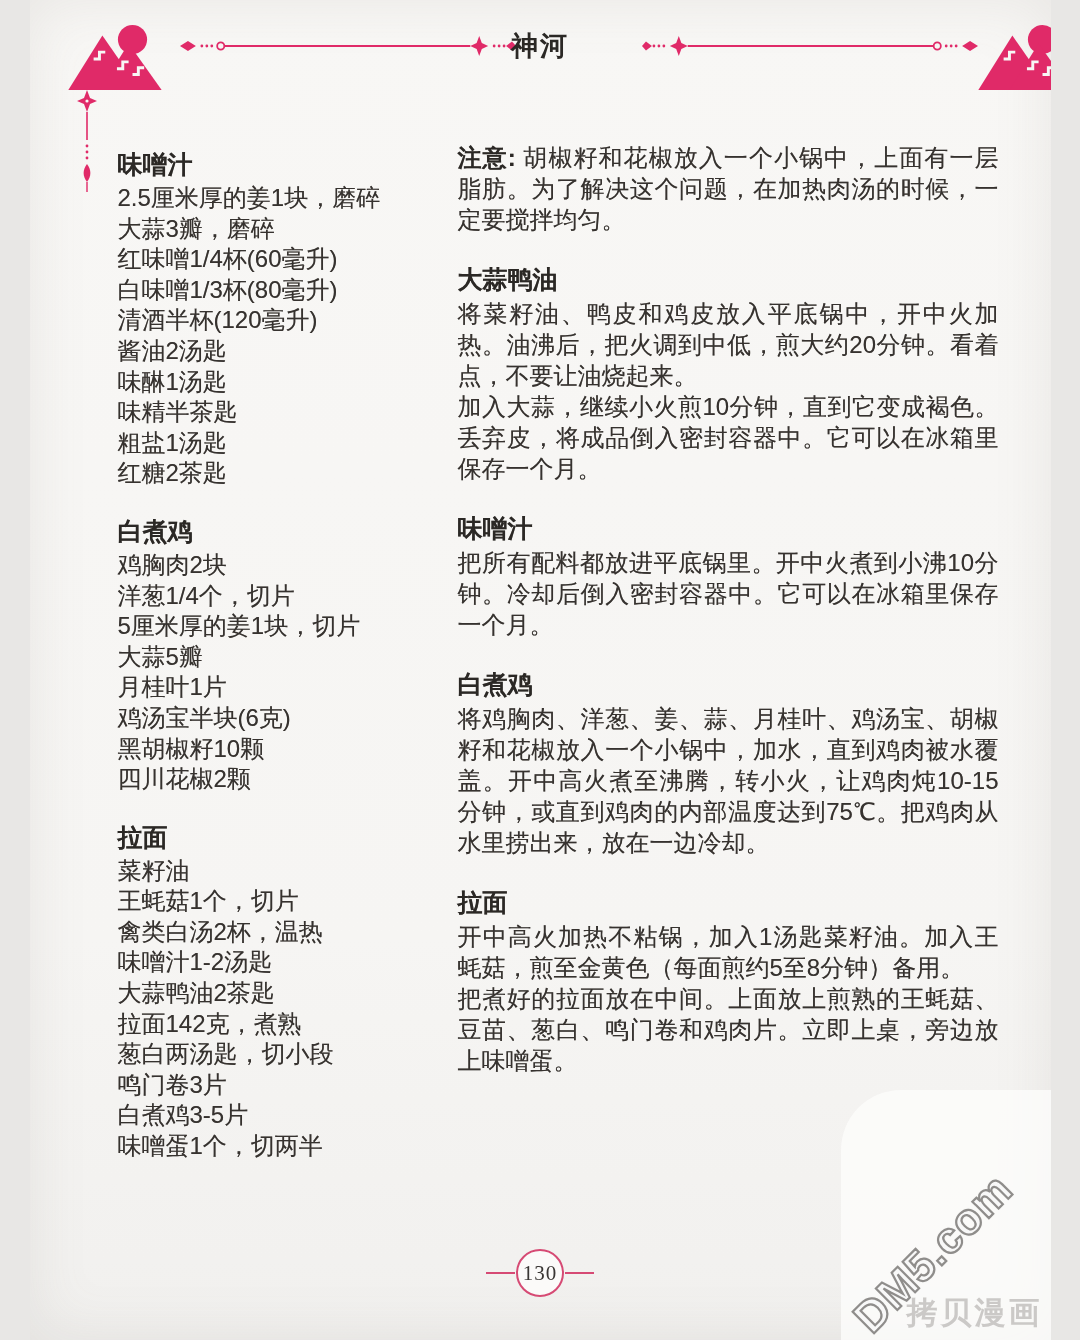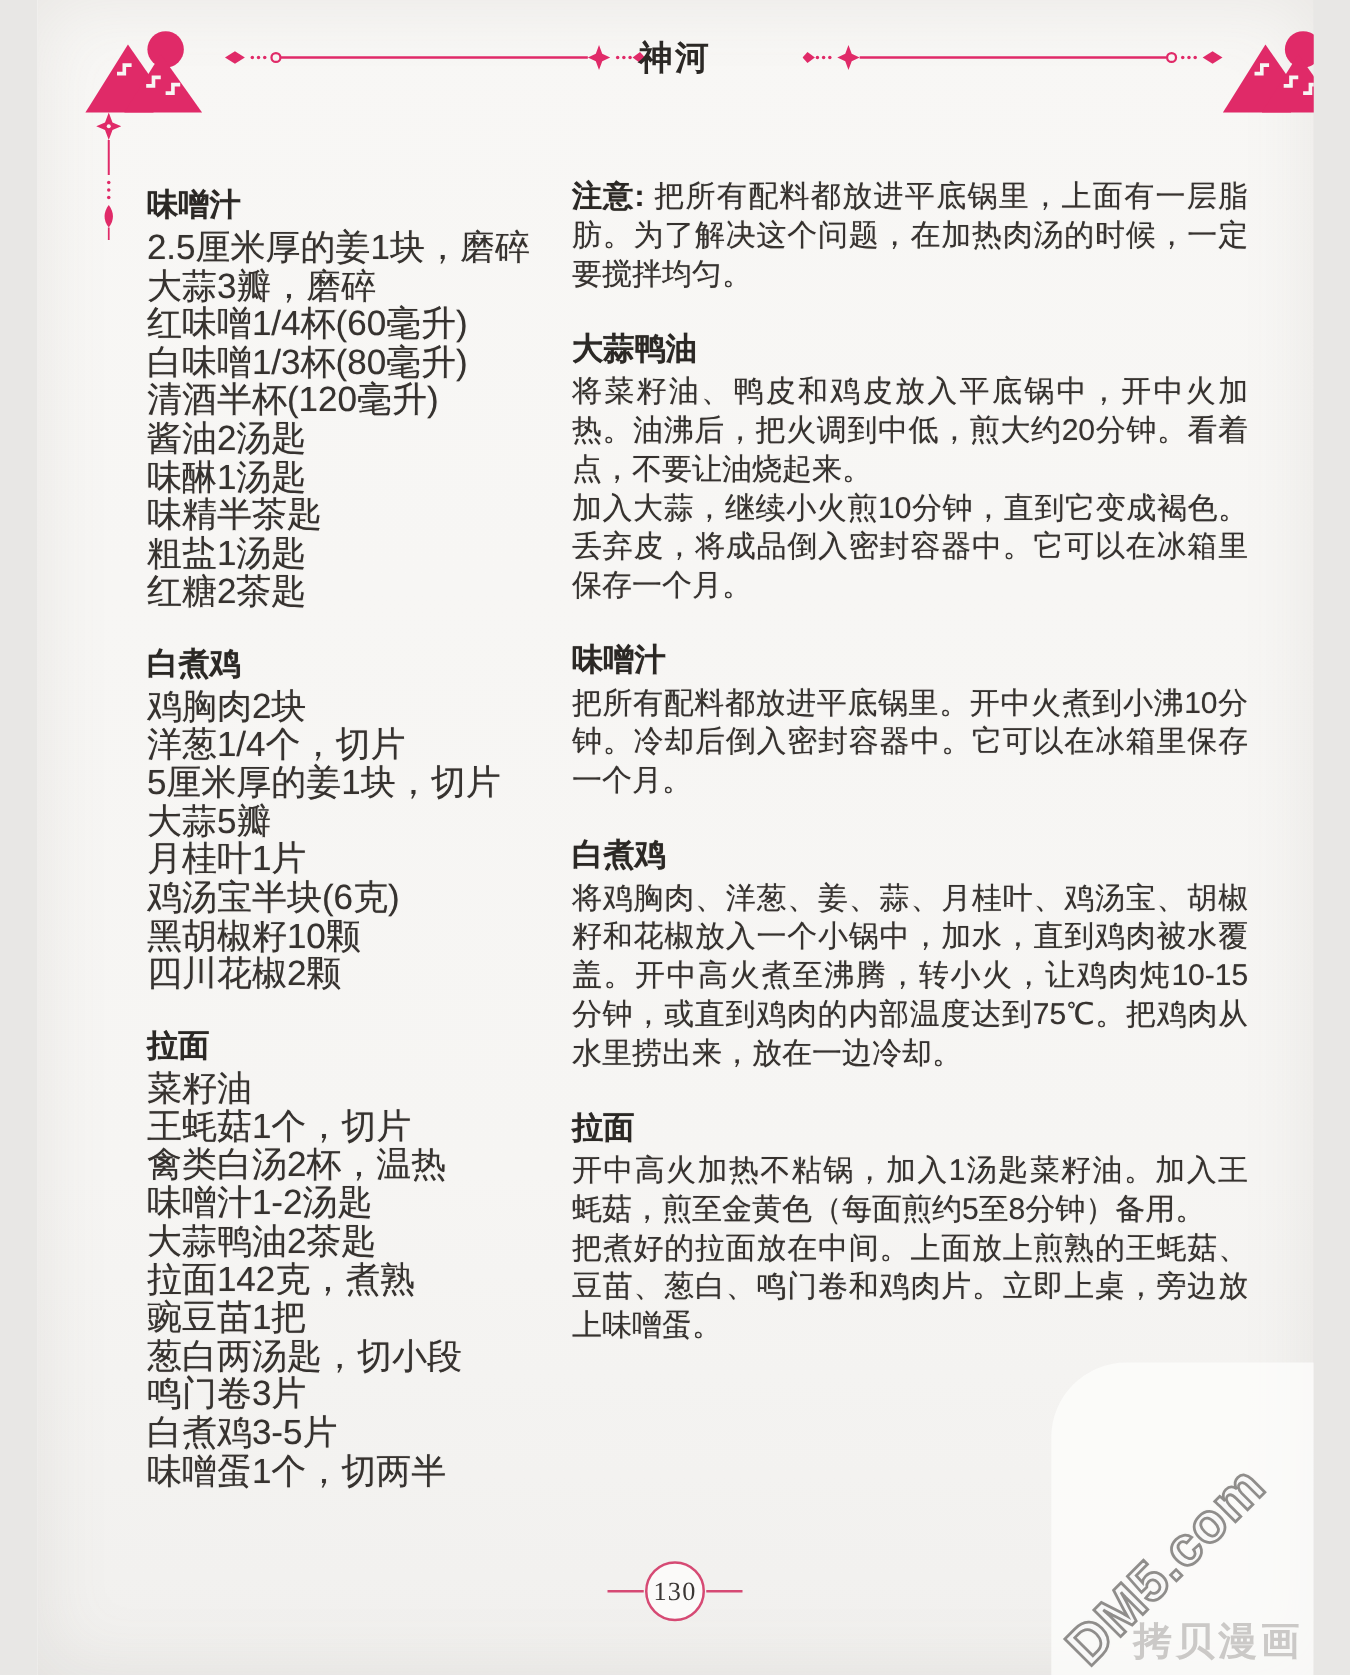--- a/index.html
+++ b/index.html
@@ -43,21 +43,21 @@
   }
   .col-left{flex:0 0 340px;padding-top:7px;}
   .col-right{flex:1;}
   .ing-heading,.instr-heading{
     font-size:25px;font-weight:700;color:#2b2825;
     margin:0 0 3px 0;line-height:31px;
     text-shadow:0 0 .6px rgba(50,46,42,.55);
   }
   .ing-section{margin-bottom:27px;}
   .ing-line{
-    font-size:28px;line-height:30.6px;color:#36322f;
+    font-size:24px;line-height:30.6px;color:#36322f;
     text-shadow:0 0 .6px rgba(60,55,50,.5);
     white-space:nowrap;
   }
   .note,.instr-para{
     font-size:24px;line-height:31px;color:#36322f;
     text-align:justify;
     text-shadow:0 0 .6px rgba(60,55,50,.5);
     margin:0;
   }
   .note-label{font-weight:700;color:#2b2825;}
@@ -201,32 +201,31 @@
       </section>
 
       <section class="ing-section">
         <h2 class="ing-heading">拉面</h2>
         <div class="ing-line">菜籽油</div>
         <div class="ing-line">王蚝菇1个，切片</div>
         <div class="ing-line">禽类白汤2杯，温热</div>
         <div class="ing-line">味噌汁1-2汤匙</div>
         <div class="ing-line">大蒜鸭油2茶匙</div>
         <div class="ing-line">拉面142克，煮熟</div>
-        <div class="ing-line">豌豆苗1把</div>
         <div class="ing-line">葱白两汤匙，切小段</div>
         <div class="ing-line">鸣门卷3片</div>
         <div class="ing-line">白煮鸡3-5片</div>
         <div class="ing-line">味噌蛋1个，切两半</div>
       </section>
 
     </div>
 
     <div class="col-right">
 
-      <p class="note"><span class="note-label">注意:</span><span> 把所有配料都放进平底锅里，上面有一层脂肪。为了解决这个问题，在加热肉汤的时候，一定要搅拌均匀。</span></p>
+      <p class="note"><span class="note-label">注意:</span><span> 胡椒籽和花椒放入一个小锅中，上面有一层脂肪。为了解决这个问题，在加热肉汤的时候，一定要搅拌均匀。</span></p>
 
       <section class="instr-section first">
         <h2 class="instr-heading">大蒜鸭油</h2>
         <p class="instr-para">将菜籽油、鸭皮和鸡皮放入平底锅中，开中火加热。油沸后，把火调到中低，煎大约20分钟。看着点，不要让油烧起来。</p>
         <p class="instr-para">加入大蒜，继续小火煎10分钟，直到它变成褐色。丢弃皮，将成品倒入密封容器中。它可以在冰箱里保存一个月。</p>
       </section>
 
       <section class="instr-section">
         <h2 class="instr-heading">味噌汁</h2>
         <p class="instr-para">把所有配料都放进平底锅里。开中火煮到小沸10分钟。冷却后倒入密封容器中。它可以在冰箱里保存一个月。</p>

